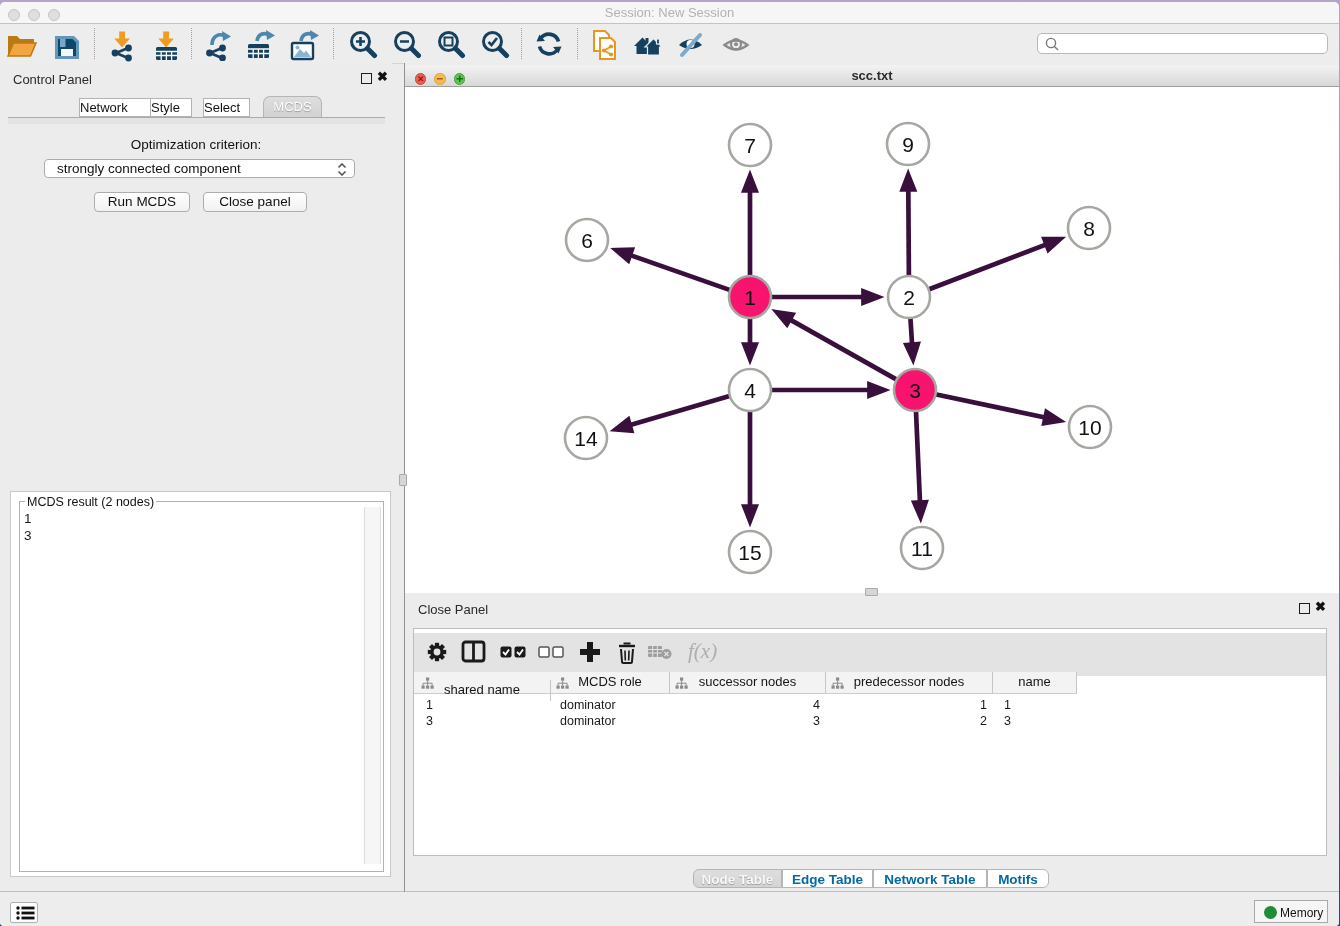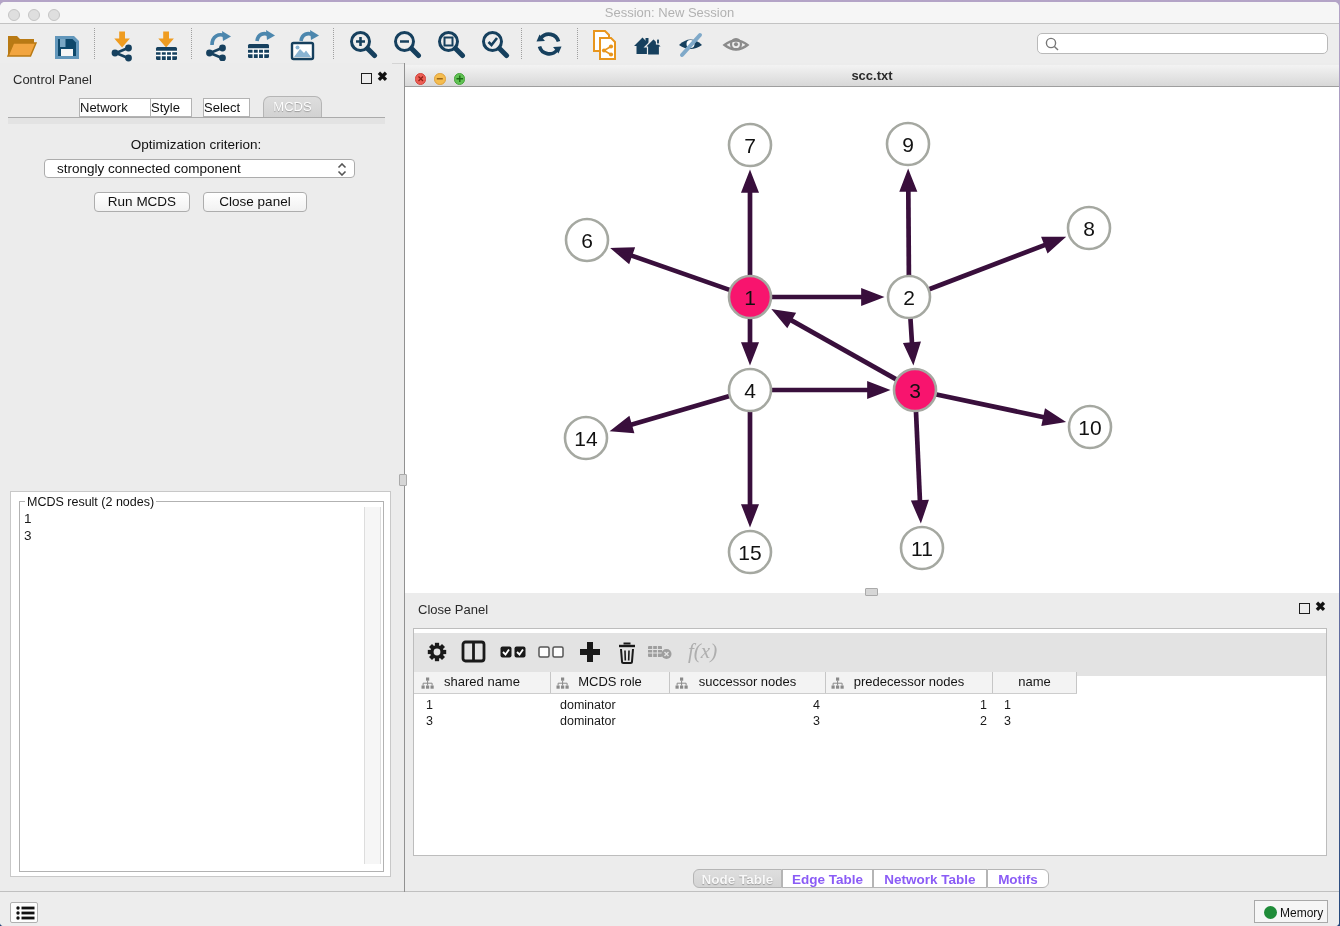--- a/index.html
+++ b/index.html
@@ -66,21 +66,21 @@
  border:1px solid #bdbdbd;box-sizing:border-box;}
 #ttools{position:absolute;left:0;top:4px;width:100%;height:43px;background:#e3e3e3;}
 #thead{position:absolute;left:0;top:43px;width:663px;height:21px;background:#f3f3f3;
  border-bottom:1px solid #cdcdcd;}
 .hcell{position:absolute;top:0;height:21px;box-sizing:border-box;border-right:1px solid #c6c6c6;
  font-size:13px;color:#151515;text-align:center;line-height:20px;}
 .hicon{position:absolute;top:4px;}
 .trow{position:absolute;font-size:12.5px;line-height:16px;color:#1a1a1a;}
 
 .btab{position:absolute;top:269px;height:19px;box-sizing:border-box;background:#fff;
- border:1px solid #b5b5b5;font-size:13.5px;font-weight:bold;color:#8b5cf6;text-align:center;line-height:19px;}
+ border:1px solid #b5b5b5;font-size:13.5px;font-weight:bold;color:#0369a1;text-align:center;line-height:19px;}
 
 #status{position:absolute;left:0;top:889px;width:1339px;height:34px;background:#ededed;
  border-top:1px solid #c0c0c0;}
 #listbtn{position:absolute;left:10px;top:10px;width:28px;height:21px;background:#fdfdfd;
  border:1px solid #b0b0b0;border-radius:2px;box-sizing:border-box;}
 #membtn{position:absolute;left:1254px;top:8px;width:74px;height:23px;background:#f6f6f6;
  border:1px solid #a9a9a9;box-sizing:border-box;font-size:12.5px;color:#111;}
 </style></head>
 <body>
 <div id="win">
@@ -399,21 +399,21 @@
                 <line x1="10.4" y1="2" x2="10.4" y2="13"></line>
               </g>
               <circle cx="19.5" cy="10" r="5" fill="#9e9e9e"></circle>
               <path d="M17.5 8 l4 4 M21.5 8 l-4 4" stroke="#e3e3e3" stroke-width="1.4"></path>
             </svg></div>
 <div style="position:absolute;left:274px;top:6px;">
             <div style="font-family:'Liberation Serif',serif;font-style:italic;font-size:21px;color:#aeaeae;">f(x)</div>
           </div>
         </div>
       <div id="thead">
-        <div class="hcell" style="left:0;width:137px;">shared name</div>
+        <div class="hcell" style="left:0;width:137px;margin-top:8px;">shared name</div>
         <div class="hcell" style="left:137px;width:119px;">MCDS role</div>
         <div class="hcell" style="left:256px;width:156px;">successor nodes</div>
         <div class="hcell" style="left:412px;width:167px;">predecessor nodes</div>
         <div class="hcell" style="left:579px;width:84px;">name</div>
         <div class="hicon" style="left:7px;"><svg width="13" height="13">
               <g fill="#8a8a8a">
                 <rect x="5" y="0.5" width="3.2" height="3.2"></rect>
                 <rect x="0.5" y="8.5" width="3.2" height="3.2"></rect>
                 <rect x="5" y="8.5" width="3.2" height="3.2"></rect>
                 <rect x="9.5" y="8.5" width="3.2" height="3.2"></rect>

